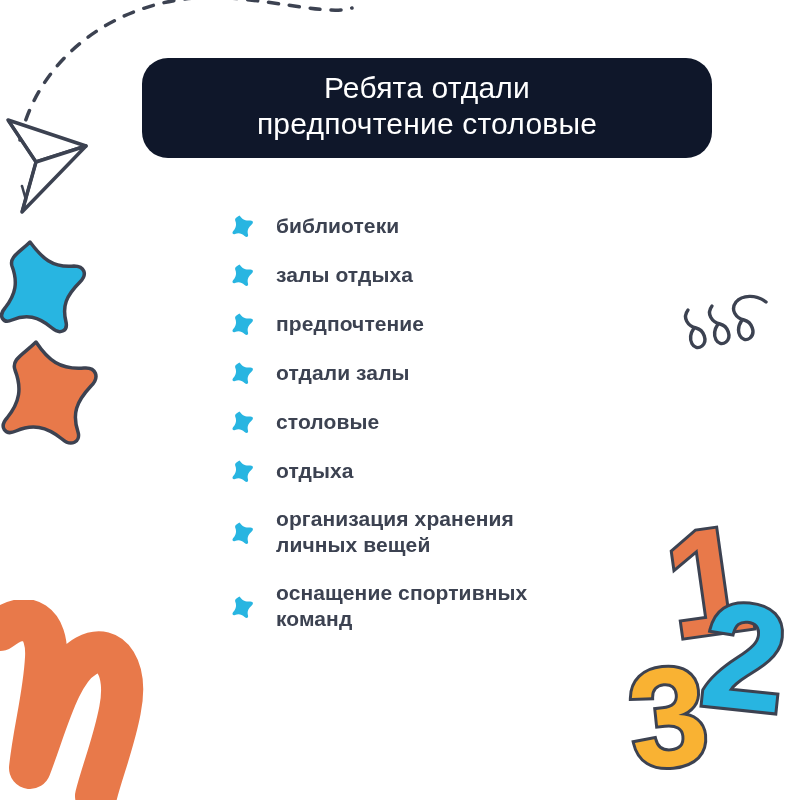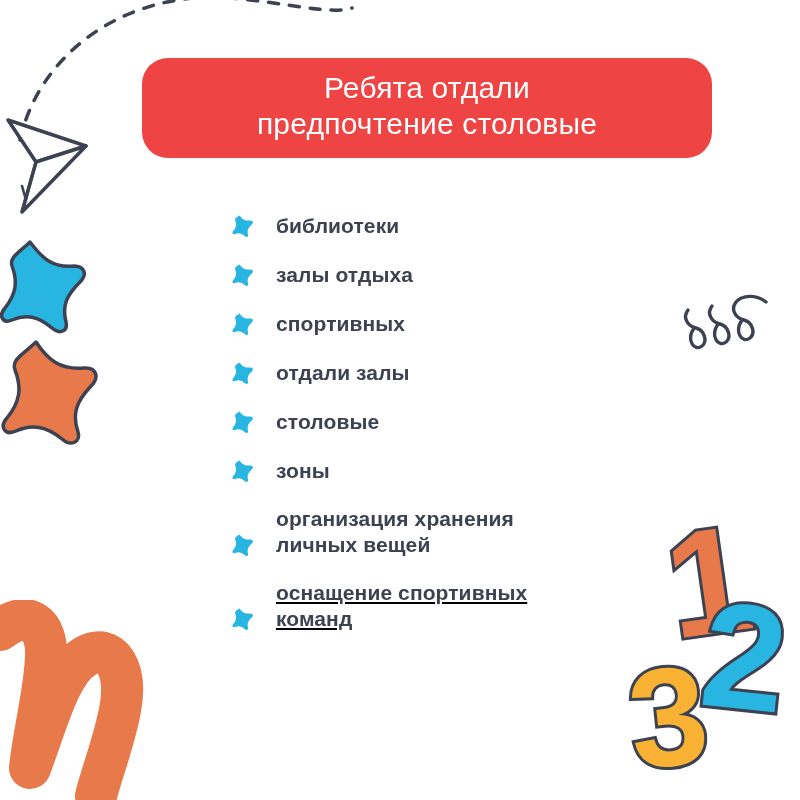--- a/index.html
+++ b/index.html
@@ -36,21 +36,21 @@
   #spiral-deco      { left: 680px;top: 290px;  width: 110px; height: 90px; }
   #squiggle-deco    { left: -10px;top: 600px;  width: 190px; height: 210px; }
   #numbers-deco     { left: 600px;top: 510px;  width: 210px; height: 300px; }
 
   
   .banner {
     position: absolute;
     left: 142px;
     top: 58px;
     width: 570px;
-    background: #ef4444;
+    background: #0f172a;
     border-radius: 26px;
     padding: 12px 18px 16px 18px;
     box-sizing: border-box;
     text-align: center;
   }
   .banner-line {
     color: #ffffff;
     font-size: 30px;
     line-height: 36px;
     font-weight: 700;
@@ -63,24 +63,24 @@
 
   
   .list {
     position: absolute;
     left: 232px;
     top: 212px;
     width: 450px;
   }
   .list-item {
     display: flex;
-    align-items: flex-end;
+    align-items: center;
     margin-bottom: 22px;
   }
-  .list-item:last-child { margin-bottom: 0; text-decoration: underline; }
+  .list-item:last-child { margin-bottom: 0; }
 
   .star-bullet {
     flex: 0 0 auto;
     width: 26px;
     height: 26px;
     margin-top: 1px;
     margin-right: 18px;
   }
   .item-label {
     color: #3c4251;
@@ -183,21 +183,21 @@
       </span>
       <span class="item-label">залы отдыха</span>
     </div>
 
     <div class="list-item">
       <span class="star-bullet">
         <svg width="26" height="26" viewBox="0 0 26 26" fill="none" xmlns="http://www.w3.org/2000/svg">
           <path d="M7.5 2.5 C10 6, 12.5 8, 18 7.5 C21 7.3, 22 9.5, 19.5 11.8 C16 15, 15 17.5, 16 21.5 C16.6 24, 14.6 25, 12.6 23 C9.4 20, 6.4 19.5, 3 21 C0.8 22, -0.4 20, 1.2 18 C4.3 14.3, 4.7 11.3, 3.2 7.4 C2.4 5.2, 5 4.4, 7.5 2.5 Z" fill="#28b5e1"></path>
         </svg>
       </span>
-      <span class="item-label">спортивных</span>
+      <span class="item-label">предпочтение</span>
     </div>
 
     <div class="list-item">
       <span class="star-bullet">
         <svg width="26" height="26" viewBox="0 0 26 26" fill="none" xmlns="http://www.w3.org/2000/svg">
           <path d="M7.5 2.5 C10 6, 12.5 8, 18 7.5 C21 7.3, 22 9.5, 19.5 11.8 C16 15, 15 17.5, 16 21.5 C16.6 24, 14.6 25, 12.6 23 C9.4 20, 6.4 19.5, 3 21 C0.8 22, -0.4 20, 1.2 18 C4.3 14.3, 4.7 11.3, 3.2 7.4 C2.4 5.2, 5 4.4, 7.5 2.5 Z" fill="#28b5e1"></path>
         </svg>
       </span>
       <span class="item-label">отдали залы</span>
     </div>
@@ -210,21 +210,21 @@
       </span>
       <span class="item-label">столовые</span>
     </div>
 
     <div class="list-item">
       <span class="star-bullet">
         <svg width="26" height="26" viewBox="0 0 26 26" fill="none" xmlns="http://www.w3.org/2000/svg">
           <path d="M7.5 2.5 C10 6, 12.5 8, 18 7.5 C21 7.3, 22 9.5, 19.5 11.8 C16 15, 15 17.5, 16 21.5 C16.6 24, 14.6 25, 12.6 23 C9.4 20, 6.4 19.5, 3 21 C0.8 22, -0.4 20, 1.2 18 C4.3 14.3, 4.7 11.3, 3.2 7.4 C2.4 5.2, 5 4.4, 7.5 2.5 Z" fill="#28b5e1"></path>
         </svg>
       </span>
-      <span class="item-label">зоны</span>
+      <span class="item-label">отдыха</span>
     </div>
 
     <div class="list-item">
       <span class="star-bullet">
         <svg width="26" height="26" viewBox="0 0 26 26" fill="none" xmlns="http://www.w3.org/2000/svg">
           <path d="M7.5 2.5 C10 6, 12.5 8, 18 7.5 C21 7.3, 22 9.5, 19.5 11.8 C16 15, 15 17.5, 16 21.5 C16.6 24, 14.6 25, 12.6 23 C9.4 20, 6.4 19.5, 3 21 C0.8 22, -0.4 20, 1.2 18 C4.3 14.3, 4.7 11.3, 3.2 7.4 C2.4 5.2, 5 4.4, 7.5 2.5 Z" fill="#28b5e1"></path>
         </svg>
       </span>
       <span class="item-label">организация хранения
 личных вещей</span>

